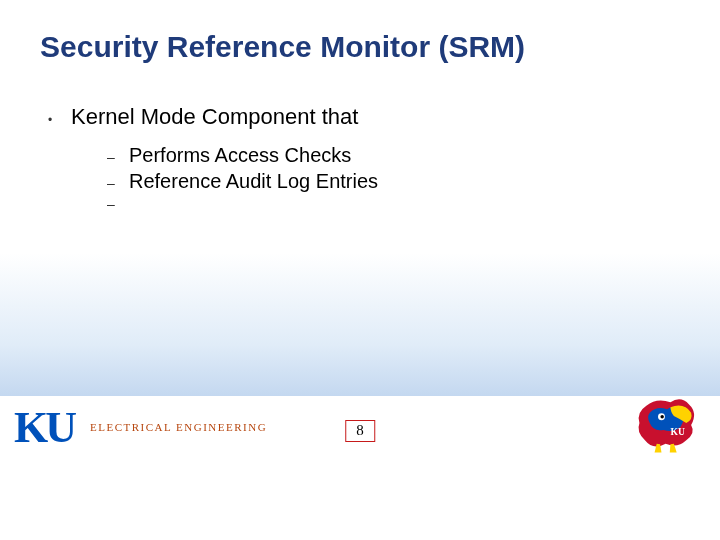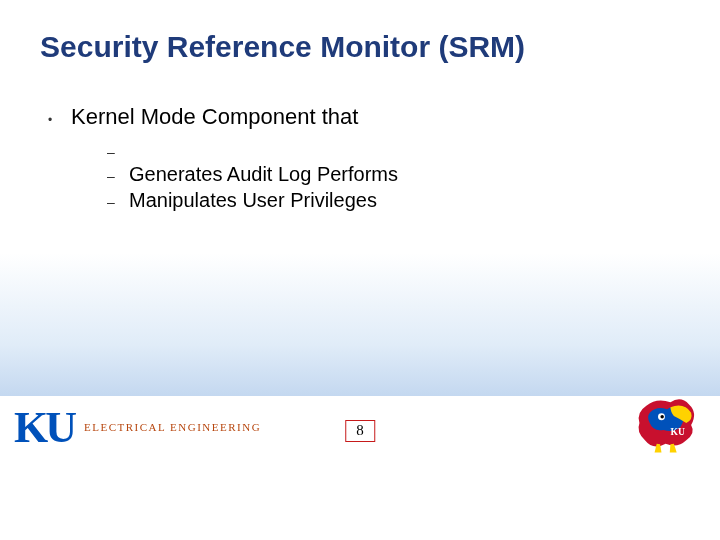--- a/index.html
+++ b/index.html
@@ -83,21 +83,21 @@
   }
   .ku-mark {
     font-family: "Times New Roman", serif;
     font-size: 44px;
     font-weight: bold;
     color: #0051ba;
     letter-spacing: -3px;
     line-height: 1;
   }
   .ku-dept {
-    margin-left: 10px;
+    margin-left: 16px;
     line-height: 1.05;
   }
   .ku-dept-line {
     font-family: "Times New Roman", serif;
     font-size: 11px;
     letter-spacing: 1.5px;
     color: #b7460e;
   }
   .page-num-box {
     position: absolute;
@@ -126,28 +126,28 @@
   <div class="title">Security Reference Monitor (SRM)</div>
 
   <div class="content">
     <div class="bullet-row">
       <div class="bullet-dot">•</div>
       <div class="bullet-text">Kernel Mode Component that</div>
     </div>
     <div class="sub-list">
       <div class="sub-row">
         <div class="sub-dash">–</div>
+        <div class="sub-text">Performs Access Checks</div>
       </div>
       <div class="sub-row">
         <div class="sub-dash">–</div>
-        <div class="sub-text">Generates Audit Log Performs</div>
+        <div class="sub-text">Reference Audit Log Entries</div>
       </div>
       <div class="sub-row">
         <div class="sub-dash">–</div>
-        <div class="sub-text">Manipulates User Privileges</div>
       </div>
     </div>
   </div>
 
   <div class="footer">
     <div class="ku-logo">
       <div class="ku-mark">KU</div>
       <div class="ku-dept">
         <div class="ku-dept-line">ELECTRICAL ENGINEERING</div>
       </div>

